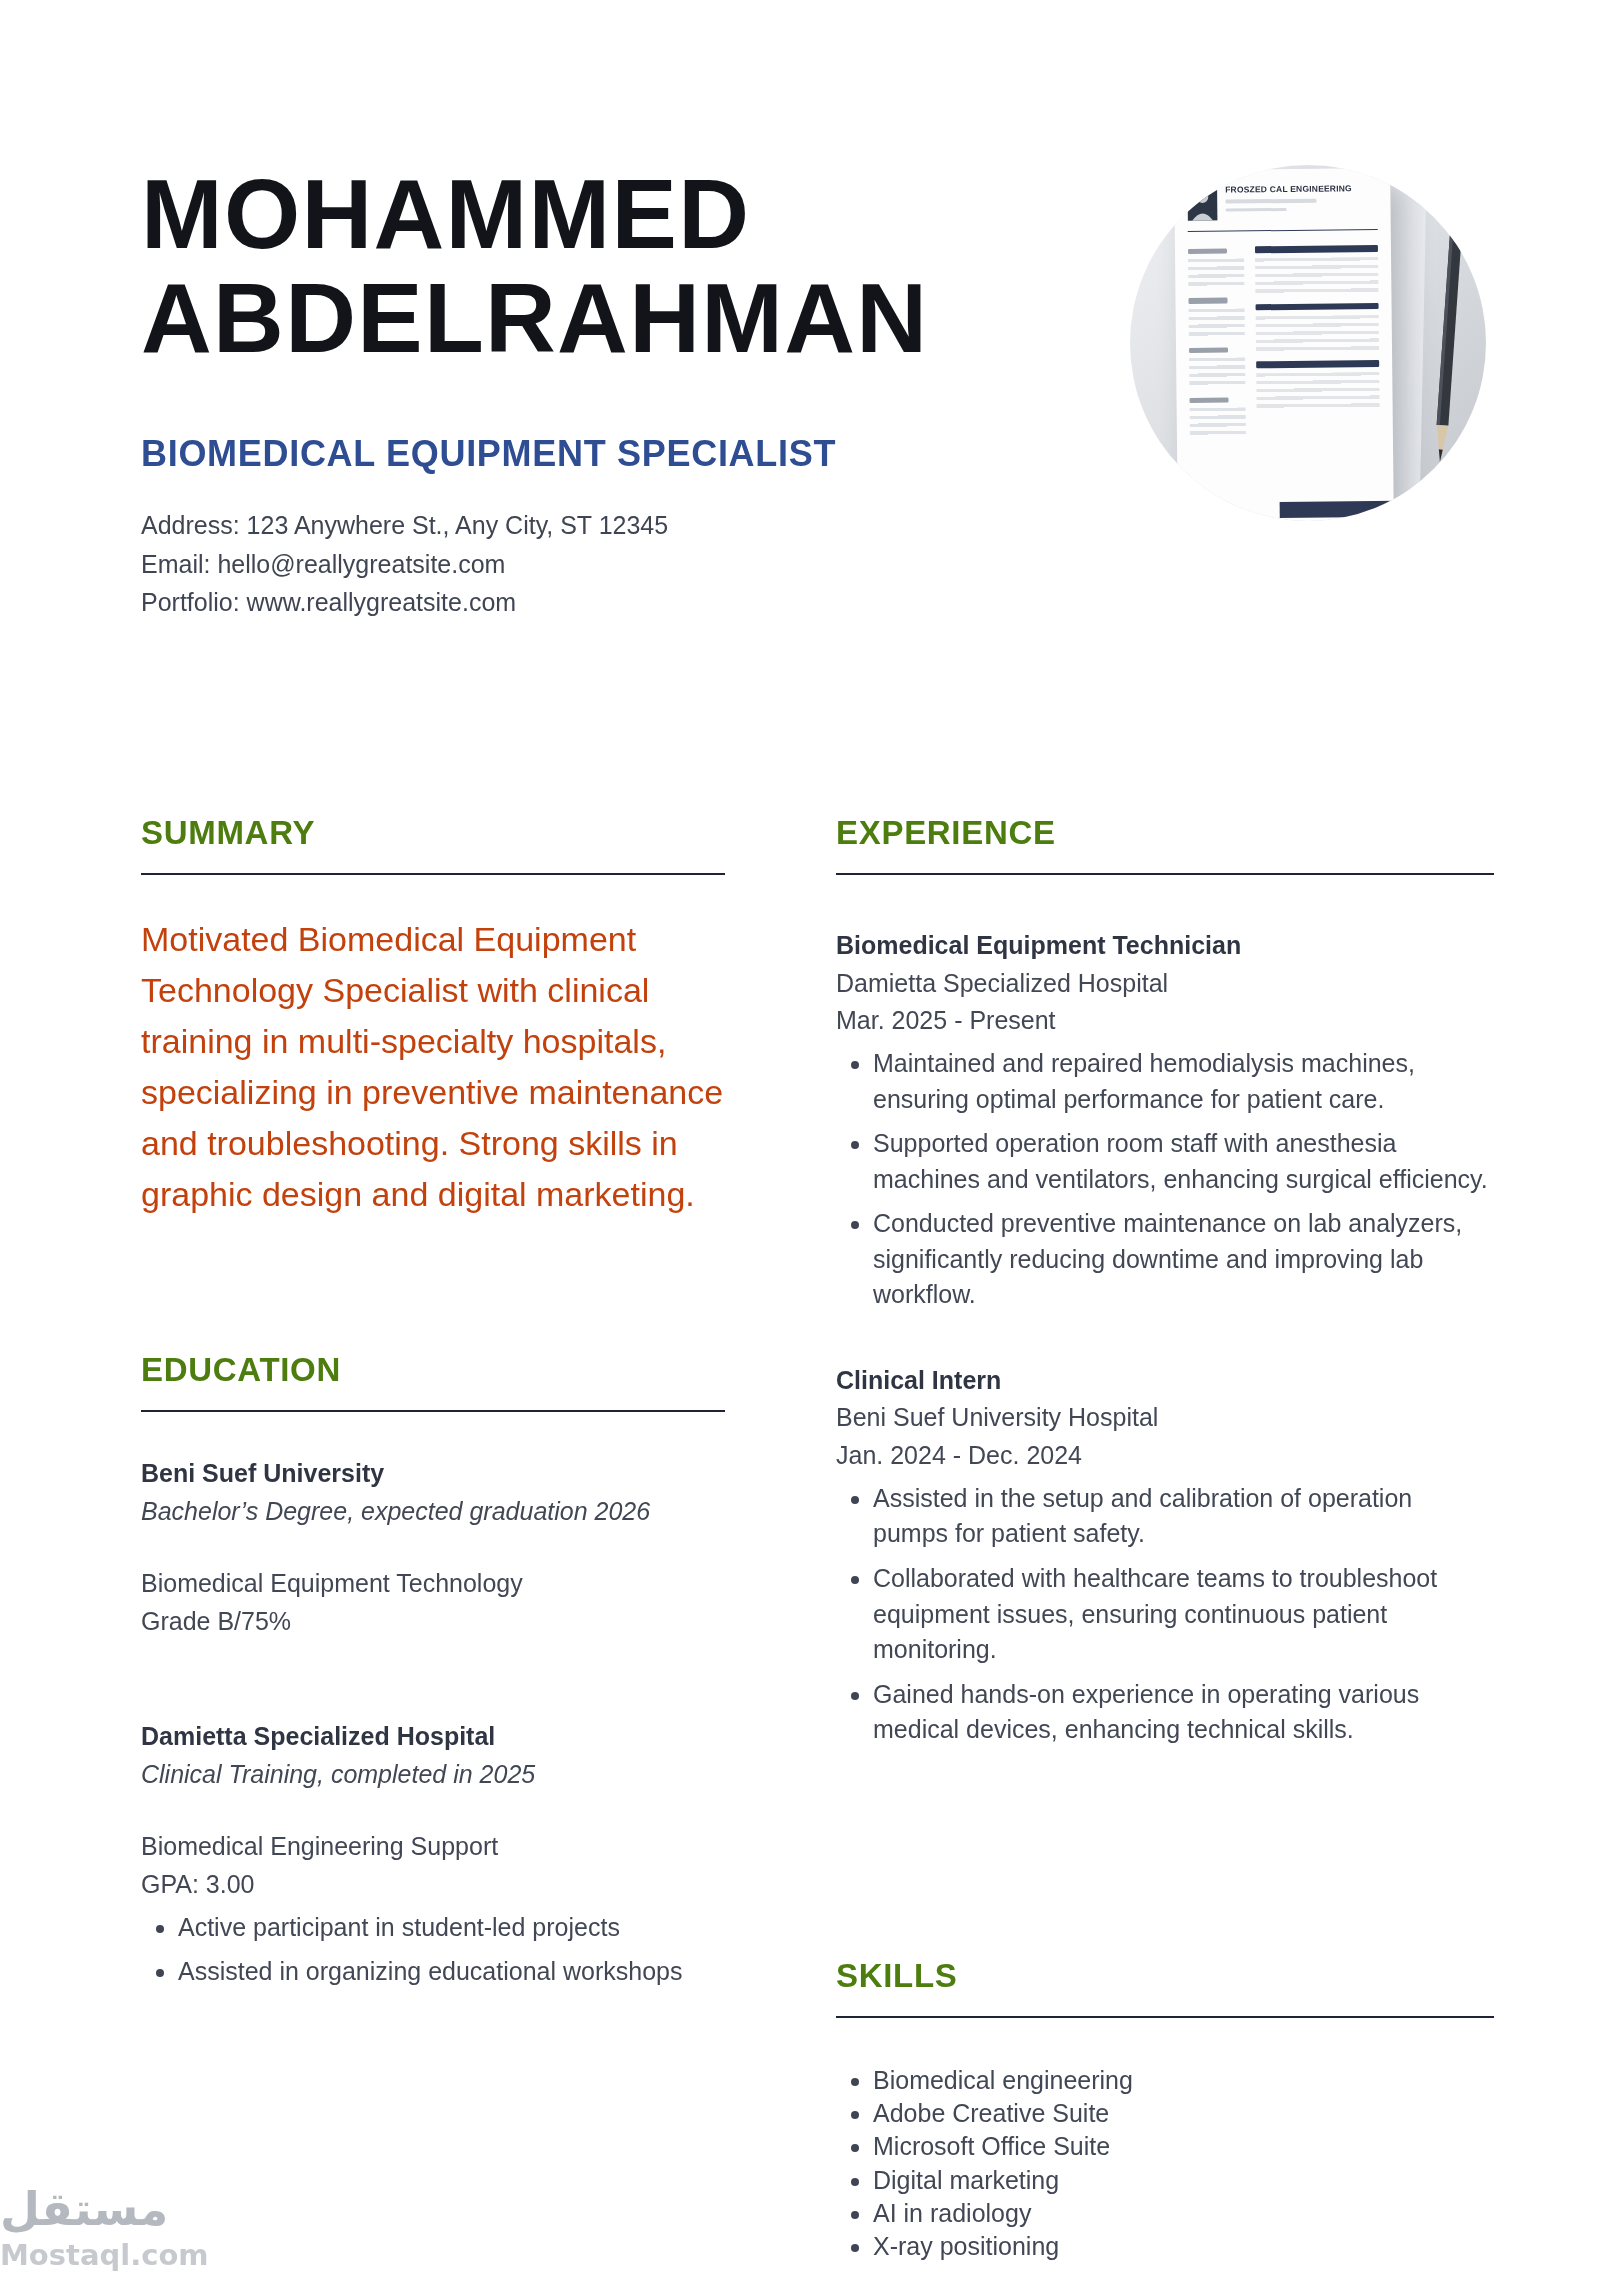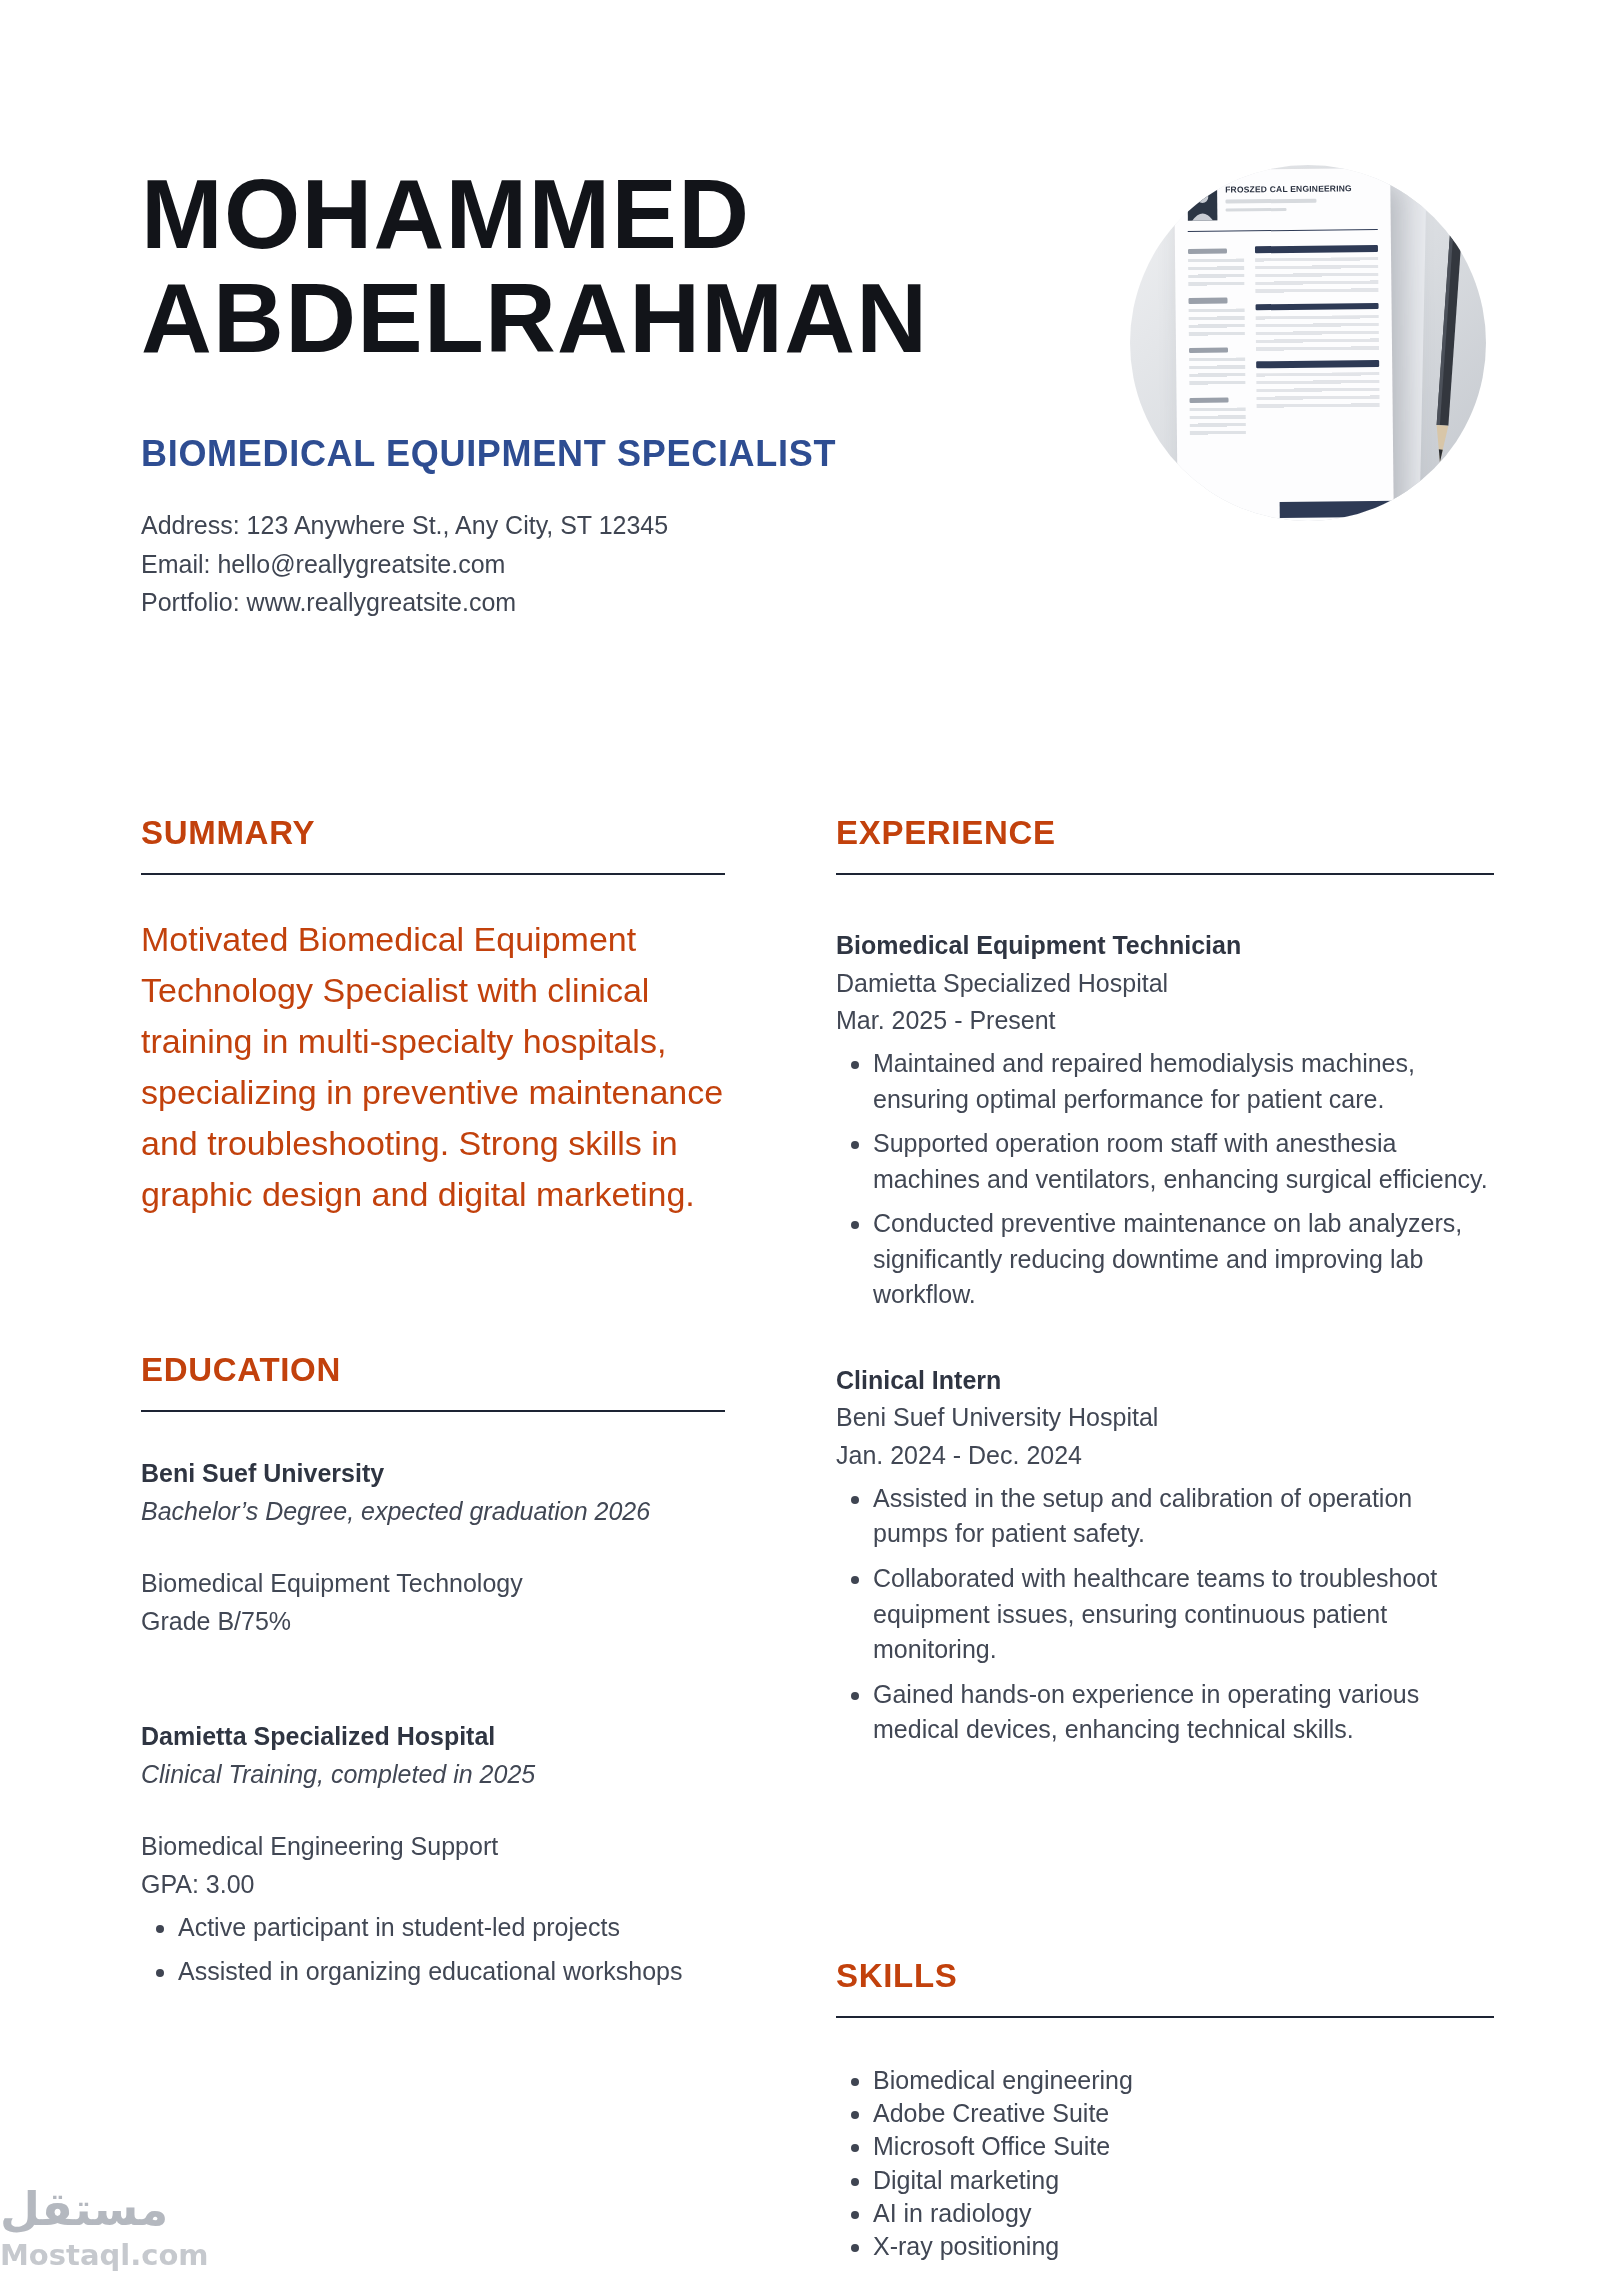--- a/index.html
+++ b/index.html
@@ -58,21 +58,21 @@
   .pencil { position: absolute; right: 17px; top: 41px; }
 
   
   .columns {
     position: absolute; left: 141px; top: 814px;
     width: 1352px; display: flex; gap: 111px; align-items: flex-start;
   }
   .col-left { width: 584px; flex: 0 0 auto; }
   .col-right { width: 658px; flex: 0 0 auto; }
 
-  .section-heading { margin: 0; font-size: 33px; font-weight: 600; color: #c2410c; letter-spacing: 0.7px; }
+  .section-heading { margin: 0; font-size: 33px; font-weight: 600; color: #4d7c0f; letter-spacing: 0.7px; }
   .rule { height: 2px; background: #1d2434; margin-top: 21px; }
 
   .body-text { margin: 39px 0 16px; font-size: 34px; line-height: 1.5; color: #c2410c; }
 
   .section-edu { margin-top: 131px; }
   .section-skills { margin-top: 209px; }
 
   .entry { margin-top: 43px; font-size: 25px; line-height: 1.5; }
   .entry + .entry { margin-top: 78px; }
   .job + .job { margin-top: 49px; }

